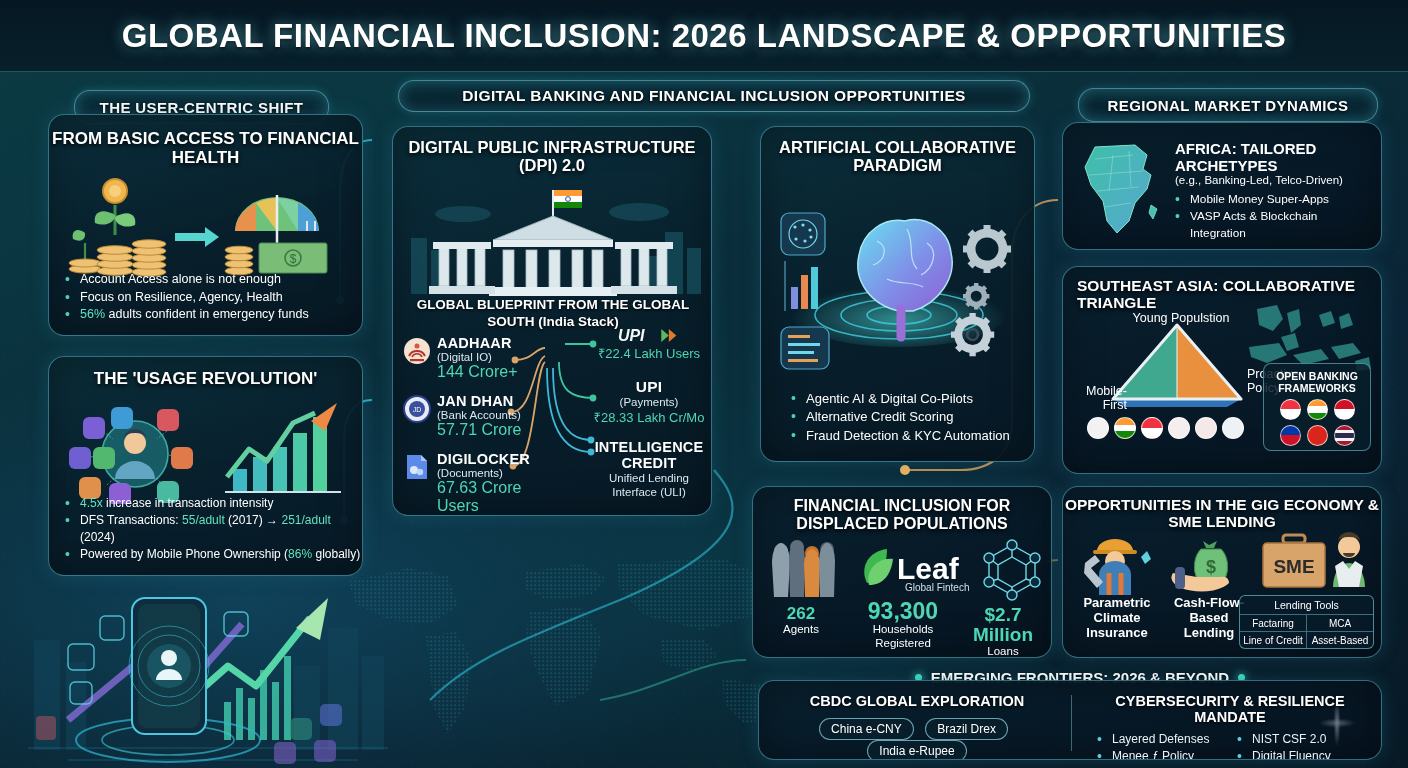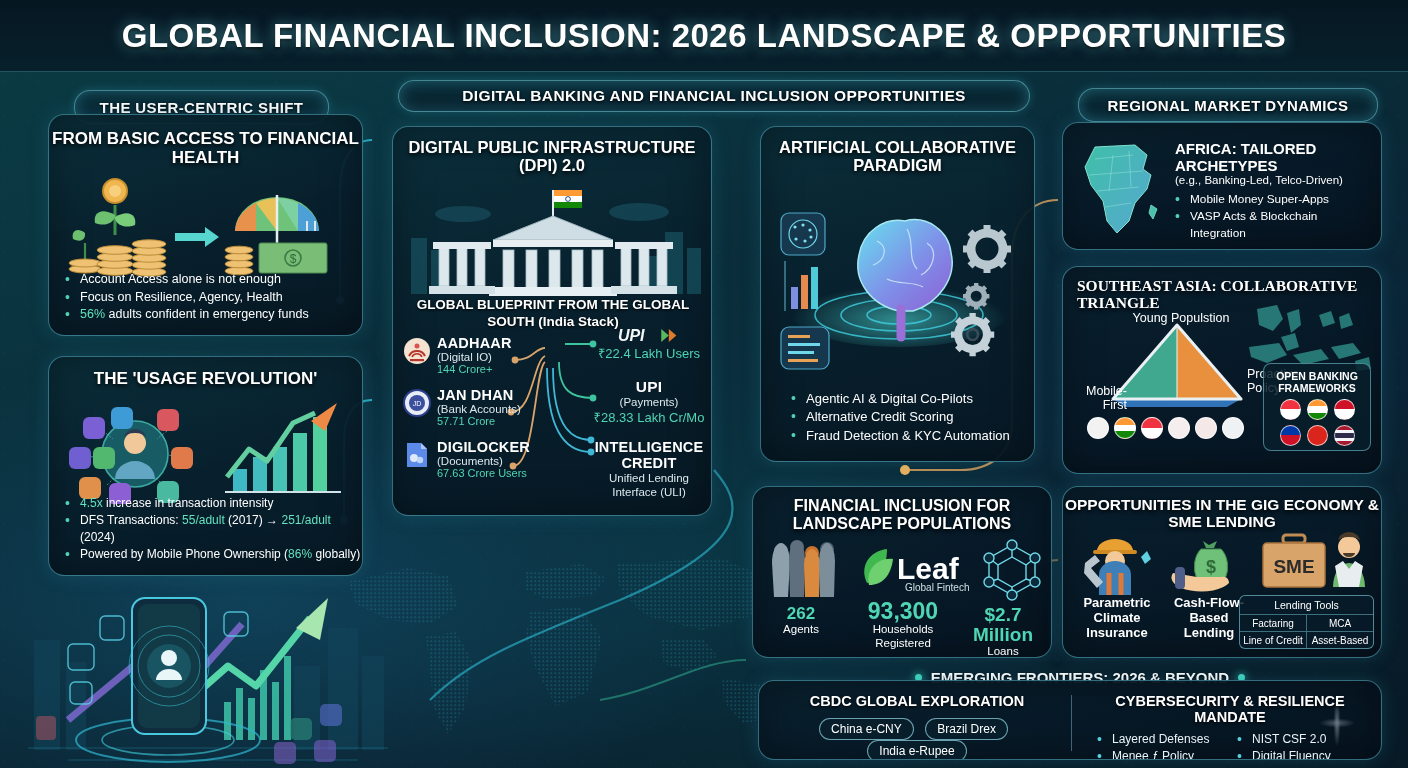--- a/index.html
+++ b/index.html
@@ -104,21 +104,21 @@
 
   #card-dpi{ left:392px; top:126px; width:320px; height:390px; }
   #card-dpi h2{ margin-top:11px; font-size:16.5px; }
   #dpi-art{ position:absolute; left:0; top:55px; width:320px; height:120px; }
   #dpi-sub{ position:absolute; left:12px; top:170px; width:296px; text-align:center;
             font-size:13.5px; font-weight:bold; line-height:1.25; text-shadow:0 1px 3px #000;}
   .stack-col{ position:absolute; font-size:0; }
   .stk{ position:relative; margin-bottom:9px; }
   .stk .nm{ font-size:14.5px; font-weight:bold; letter-spacing:.2px; }
   .stk .sub{ font-size:11.5px; color:#dbe9ee; }
-  .stk .val{ font-size:11px; color:#4fd6b4; }
+  .stk .val{ font-size:16px; color:#4fd6b4; }
   .stk .ico{ position:absolute; left:-34px; top:2px; width:28px; height:28px; border-radius:5px; }
 
   #card-ai{ left:760px; top:126px; width:275px; height:336px; }
   #card-ai h2{ margin-top:11px; font-size:16.5px; }
   #ai-art{ position:absolute; left:6px; top:60px; width:264px; height:200px; }
   #card-ai .bullets{ position:absolute; left:30px; bottom:16px; font-size:13px; }
 
   #card-displaced{ left:752px; top:486px; width:300px; height:172px; }
   #card-displaced h2{ margin-top:10px; font-size:16px; }
   .dnum{ font-size:17px; font-weight:bold; color:#4fd6b4; text-align:center; line-height:1.05; }
@@ -126,21 +126,21 @@
 
   
   #lbl-regional{ left:1078px; top:88px; width:300px; height:34px; font-size:15px; }
   #card-africa{ left:1062px; top:122px; width:320px; height:128px; }
   #card-sea{ left:1062px; top:266px; width:320px; height:208px; }
   #card-gig{ left:1062px; top:486px; width:320px; height:172px; }
 
   #card-africa .ttl{ font-size:15px; font-weight:bold; line-height:1.1; }
   #card-africa .sub{ font-size:11.5px; }
   #card-africa li{ font-size:11.8px; }
-  #card-sea h2{ text-align:left; font-size:15.5px; margin:10px 0 0 14px;font-family:Liberation Serif, serif; }
+  #card-sea h2{ text-align:left; font-size:15.5px; margin:10px 0 0 14px; }
   #card-gig h2{ margin-top:9px; font-size:15.5px; }
   .gigcap{ font-size:13px; font-weight:bold; text-align:center; line-height:1.16; }
 
   .obf{ position:absolute; right:10px; top:96px; width:108px; height:88px;
         border:1.2px solid rgba(120,210,225,.55); border-radius:8px;
         background:rgba(8,30,44,.85); }
   .obf .t{ text-align:center; font-size:10.5px; font-weight:bold; padding-top:6px; line-height:1.15; }
   .flagrow{ display:flex; justify-content:center; gap:6px; margin-top:5px; }
   .flag{ width:21px; height:21px; border-radius:50%; border:1px solid rgba(255,255,255,.7); overflow:hidden; }
 
@@ -566,21 +566,21 @@
   </svg>
 
   <ul class="bullets">
     <li>Agentic AI &amp; Digital Co-Pilots</li>
     <li>Alternative Credit Scoring</li>
     <li>Fraud Detection &amp; KYC Automation</li>
   </ul>
 </div>
 
 <div class="card dark" id="card-displaced">
-  <h2>FINANCIAL INCLUSION FOR LANDSCAPE POPULATIONS</h2>
+  <h2>FINANCIAL INCLUSION FOR DISPLACED POPULATIONS</h2>
 
   <svg style="position:absolute;left:14px;top:52px;width:72px;height:64px" viewBox="0 0 72 64">
     <g fill="#8fa0ad">
       <circle cx="14" cy="12" r="7"></circle>
         <path d="M5 24 a9 20 0 0 1 18 0 l-2 34 h-14 Z"></path>
       <circle cx="30" cy="8" r="7" fill="#5f6f7d"></circle>
         <path d="M22 20 a8 18 0 0 1 16 0 l-1 38 h-14 Z" fill="#5f6f7d"></path>
       <circle cx="45" cy="14" r="7" fill="#c8722e"></circle>
         <path d="M37 26 a8 16 0 0 1 16 0 l-1 32 h-14 Z" fill="#d98a3e"></path>
       <circle cx="60" cy="10" r="7" fill="#4a5a6a"></circle>

